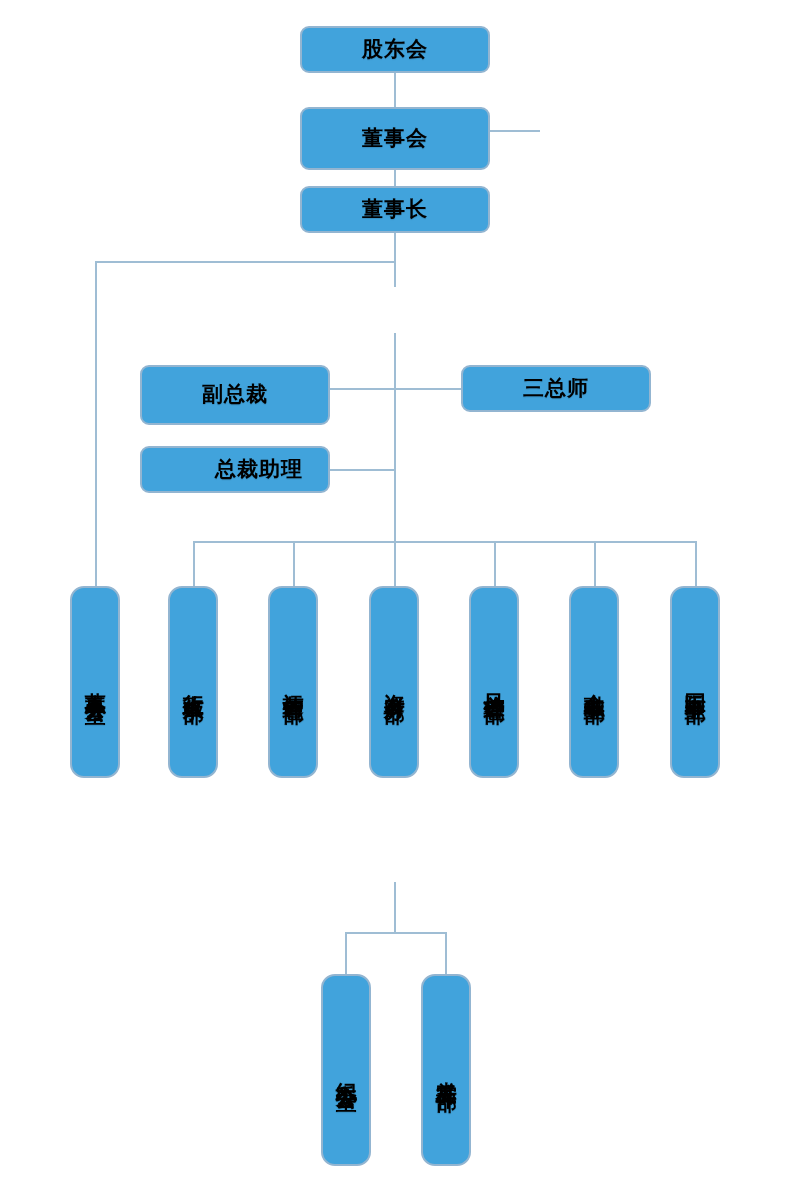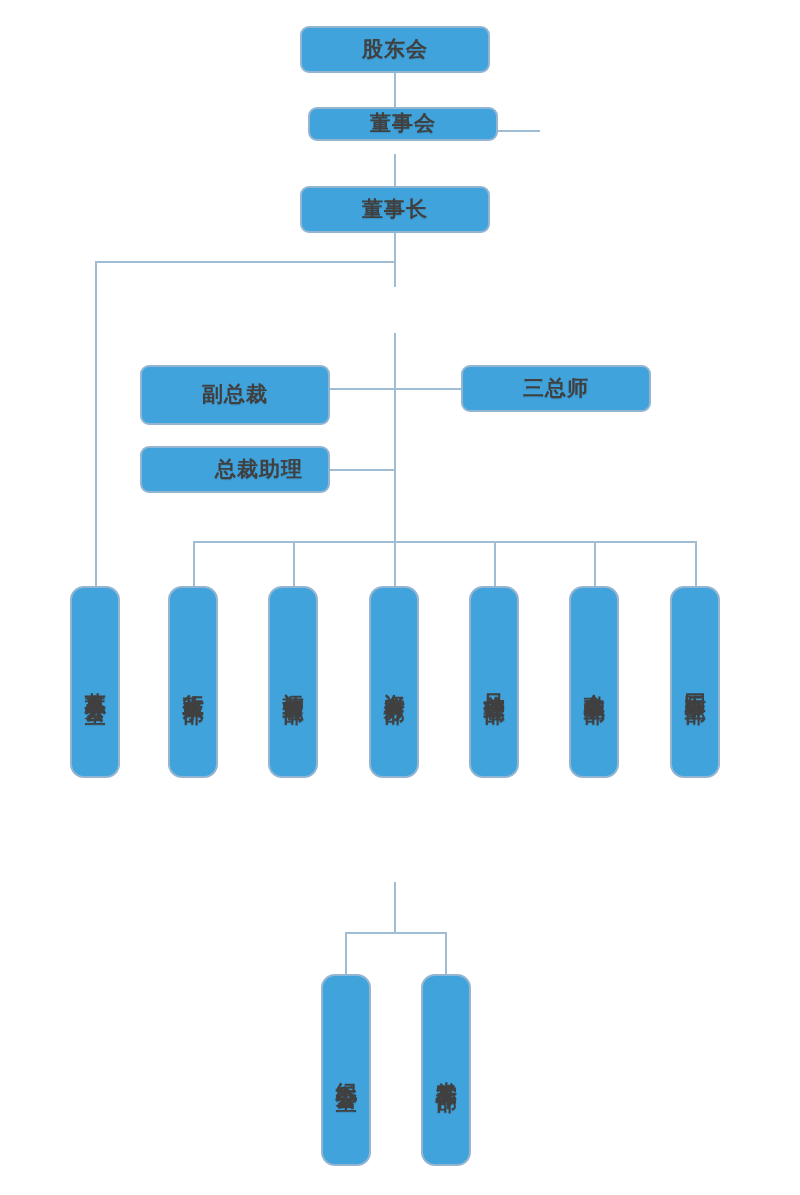--- a/index.html
+++ b/index.html
@@ -23,21 +23,21 @@
   }
   .conn-h { height: 2px; }
   .conn-v { width: 2px; }
 
   .node {
     position: absolute;
     box-sizing: border-box;
     background: #41A3DC;
     border: 2px solid #93B5D1;
     border-radius: 9px;
-    color: #404040;
+    color: #000000;
     font-weight: bold;
     display: flex;
     align-items: center;
     justify-content: center;
     text-align: left;
     letter-spacing: 1px;
     z-index: 3;
     text-shadow: 0 1px 1px rgba(0,0,0,0.12);
   }
   .node.horiz {
@@ -87,21 +87,21 @@
   <div class="conn conn-v" style="left:594px; top:541px; height:45px;"></div>
   <div class="conn conn-v" style="left:695px; top:541px; height:45px;"></div>
 
   <div class="conn conn-v" style="left:394px; top:882px; height:51px;"></div>
   <div class="conn conn-h" style="left:345px; top:932px; width:101px;"></div>
   <div class="conn conn-v" style="left:345px; top:932px; height:43px;"></div>
   <div class="conn conn-v" style="left:445px; top:932px; height:43px;"></div>
 
   <div class="node horiz" style="left:300px; top:26px; width:190px; height:47px;">股东会</div>
 
-  <div class="node horiz" style="left:300px; top:107px; width:190px; height:34px;margin-left:8px;">董事会</div>
+  <div class="node horiz" style="left:300px; top:107px; width:190px; height:63px;">董事会</div>
 
 
   <div class="node horiz" style="left:300px; top:186px; width:190px; height:47px;">董事长</div>
 
 
   <div class="node horiz" style="left:140px; top:365px; width:190px; height:60px;">副总裁</div>
 
   <div class="node horiz" style="left:461px; top:365px; width:190px; height:47px;">三总师</div>
 
   <div class="node horiz" style="left:140px; top:446px; width:190px; height:47px;padding-left:48px;">总裁助理</div>

